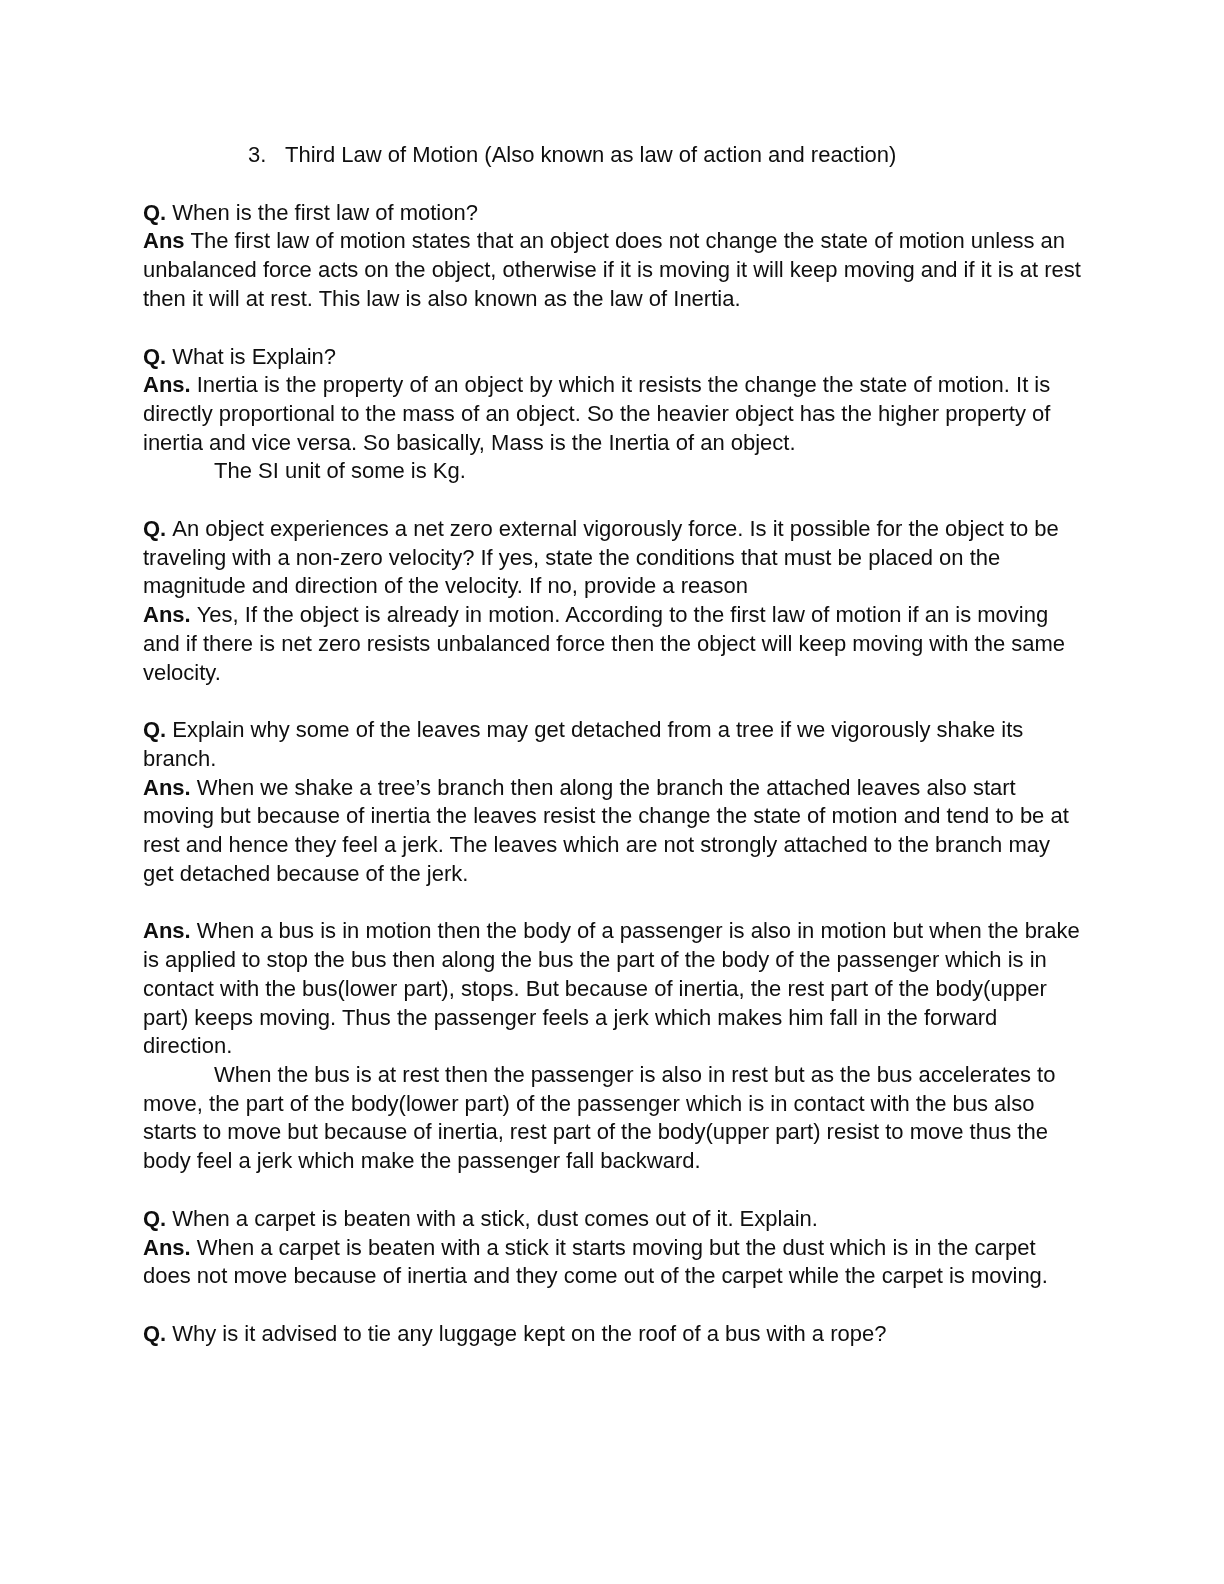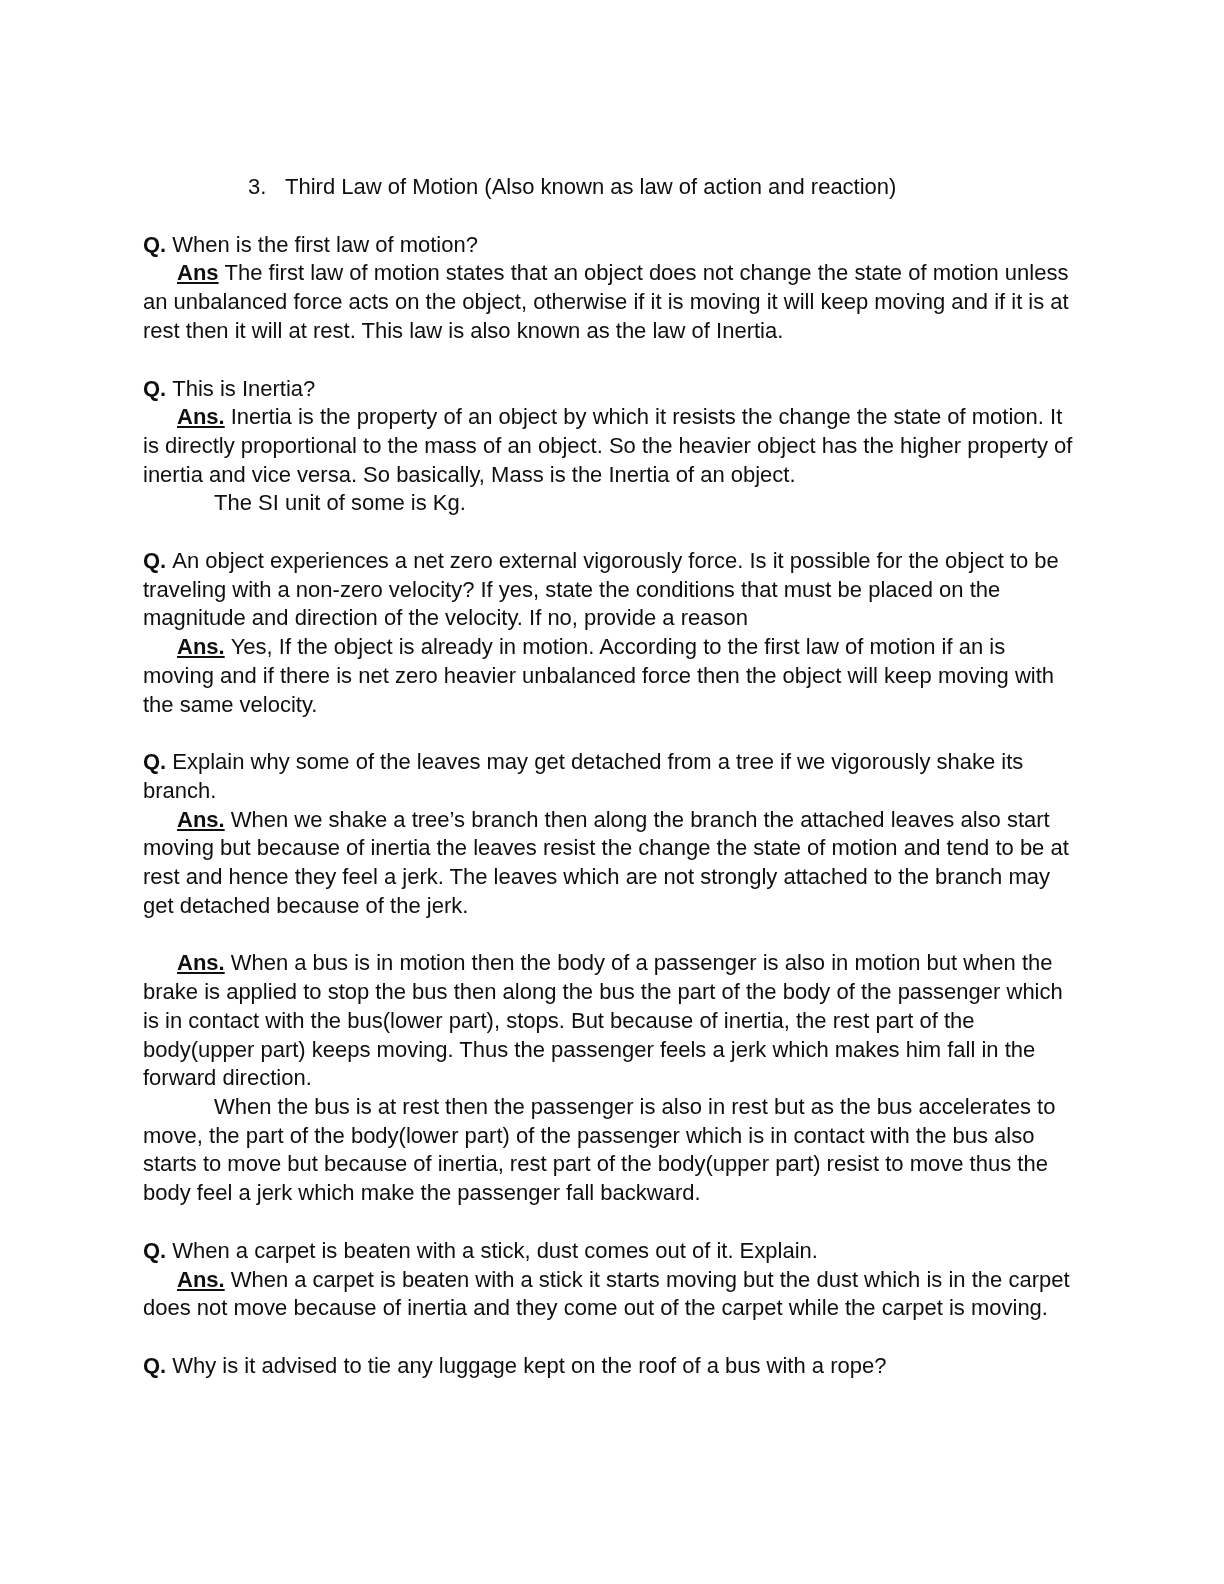--- a/index.html
+++ b/index.html
@@ -19,64 +19,61 @@
     line-height: 28.7px;
     color: #0f0f0f;
     overflow: hidden;
   }
   p {
     margin: 0;
   }
   .heading {
     padding-left: 105px;
     margin-bottom: 29px;
-    margin-top: 32px;
   }
   .h-num {
     display: inline-block;
     width: 37px;
   }
   .block {
     margin-bottom: 29px;
   }
   .lbl {
     font-weight: bold;
     margin-right: 6px;
   }
   .lbl.u {
-    text-decoration: underline;
-    margin-left: 34px;
   }
   .indent {
     text-indent: 71px;
   }
 </style>
 </head>
 <body>
 
 <div class="page">
 
   <div class="heading">
     <span class="h-num">3.</span><span>Third Law of Motion (Also known as law of action and reaction)</span>
   </div>
 
   <div class="block">
     <p class="q"><span class="lbl">Q.</span><span>When is the first law of motion?</span></p>
     <p class="a"><span class="lbl u">Ans</span><span>The first law of motion states that an object does not change the state of motion unless an unbalanced force acts on the object, otherwise if it is moving it will keep moving and if it is at rest then it will at rest. This law is also known as the law of Inertia.</span></p>
   </div>
 
   <div class="block">
-    <p class="q"><span class="lbl">Q.</span><span>This is Inertia?</span></p>
+    <p class="q"><span class="lbl">Q.</span><span>What is Explain?</span></p>
     <p class="a"><span class="lbl u">Ans.</span><span>Inertia is the property of an object by which it resists the change the state of motion. It is directly proportional to the mass of an object. So the heavier object has the higher property of inertia and vice versa. So basically, Mass is the Inertia of an object.</span></p>
     <p class="indent">The SI unit of some is Kg.</p>
   </div>
 
   <div class="block">
     <p class="q"><span class="lbl">Q.</span><span>An object experiences a net zero external vigorously force. Is it possible for the object to be traveling with a non-zero velocity? If yes, state the conditions that must be placed on the magnitude and direction of the velocity. If no, provide a reason</span></p>
-    <p class="a"><span class="lbl u">Ans.</span><span>Yes, If the object is already in motion. According to the first law of motion if an is moving and if there is  net zero heavier unbalanced force then the object will keep moving with the same velocity.</span></p>
+    <p class="a"><span class="lbl u">Ans.</span><span>Yes, If the object is already in motion. According to the first law of motion if an is moving and if there is  net zero resists unbalanced force then the object will keep moving with the same velocity.</span></p>
   </div>
 
   <div class="block">
     <p class="q"><span class="lbl">Q.</span><span>Explain why some of the leaves may get detached from a tree if we vigorously shake its branch.</span></p>
     <p class="a"><span class="lbl u">Ans.</span><span>When we shake a tree’s branch then along the branch the attached leaves also start moving but because of inertia the leaves resist the change the state of motion and tend to be at rest and hence they feel a jerk. The leaves which are not strongly attached to the branch may get detached because of the jerk.</span></p>
   </div>
 
   <div class="block">
     <p class="a"><span class="lbl u">Ans.</span><span>When a bus is in motion then the body of a passenger is also in motion but when the brake is applied to stop the bus then along the bus the part of the body of the passenger which is in contact with the bus(lower part), stops. But because of inertia, the rest part of the body(upper part) keeps moving. Thus the passenger feels a jerk which makes him fall in the forward direction.</span></p>
     <p class="indent">When the bus is at rest then the passenger is also in rest but as the bus accelerates to move, the part of the body(lower part) of the passenger which is in contact with the bus also starts to move but because of inertia, rest part of the body(upper part) resist to move thus the body feel a jerk which make the passenger fall backward.</p>

